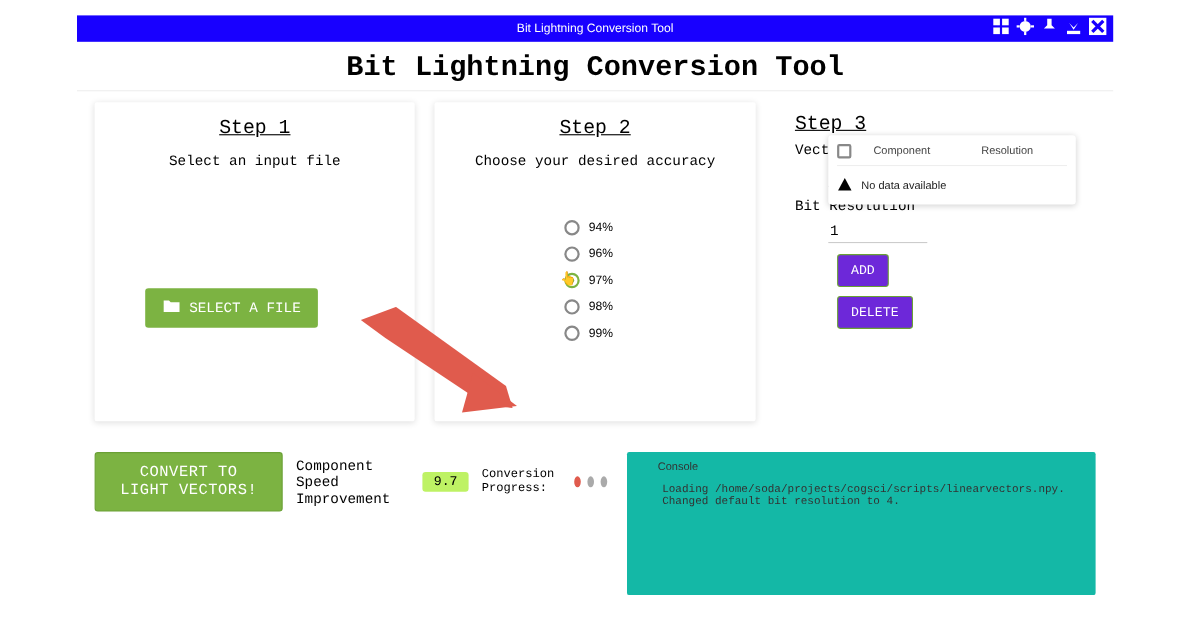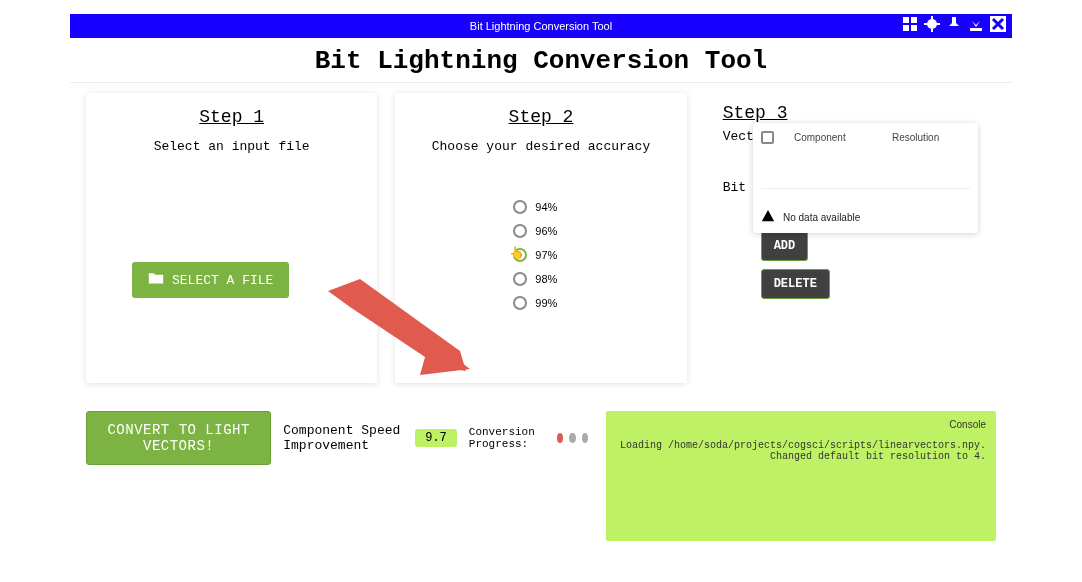--- a/index.html
+++ b/index.html
@@ -135,30 +135,29 @@
     border: none;
     border-bottom: 1px solid #ccc;
     font-family: inherit;
     font-size: 13px;
     width: 90px;
     padding: 2px 2px;
     background: transparent;
   }
   .btn {
     display: inline-block;
-    background: #404040;
+    background: #6d28d9;
     color: #fff;
     border: 1px solid #6aa035;
     border-radius: 3px;
     font-family: inherit;
     font-size: 12px;
     padding: 7px 12px;
     cursor: pointer;
     margin-top: 10px;
-    font-weight: bold;
   }
   .btn.add { margin-left: 38px; }
   .btn.delete { margin-left: 38px; display:block; margin-top: 8px;}
   .data-table-card {
     position: absolute;
     right: 0px;
     top: -6px;
     width: 225px;
     background: #fff;
     border-radius: 3px;
@@ -177,23 +176,22 @@
     width: 13px; height: 13px;
     border: 2px solid #888;
     border-radius: 2px;
   }
   .dt-col { flex:1; text-align:left; color:#444; }
   .dt-empty {
     display:flex;
     align-items:center;
     gap:8px;
     border-top: 1px solid #eee;
-    padding-top: 20px;
+    padding-top: 10px;
     color:#222;
-    margin-top:38px;
   }
   .dt-empty svg { width: 14px; height: 14px; fill: #000;}
   .arrow {
     position: absolute;
     left: 310px;
     top: 186px;
     width: 160px;
     height: 100px;
     pointer-events: none;
   }
@@ -227,28 +225,27 @@
     background: #bef264;
     border-radius: 3px;
     padding: 2px 10px;
     font-size: 12px;
   }
   .progress-row { display:flex; align-items:center; gap:6px; font-size:11px; }
   .dot { width:10px; height:10px; border-radius:50%; background:#aaa; }
   .dot.red { background:#e05b4d; }
   .console {
     flex: 1;
-    background: #bef264;
+    background: #14b8a6;
     border-radius: 2px;
-    padding: 8px 10px;
+    padding: 8px 28px;
     font-family: Arial, sans-serif;
     font-size: 10px;
     color:#333;
     height: 130px;
-    text-align: right;
   }
   .console-title { margin-bottom: 10px; }
   .console-line { font-family: Liberation Mono, monospace; font-size:10px; margin-left: 4px; white-space: pre; }
   .relwrap { position: relative; }
 </style>
 </head>
 <body>
 
 <div class="header-bar">
   <span class="header-title">Bit Lightning Conversion Tool</span>

